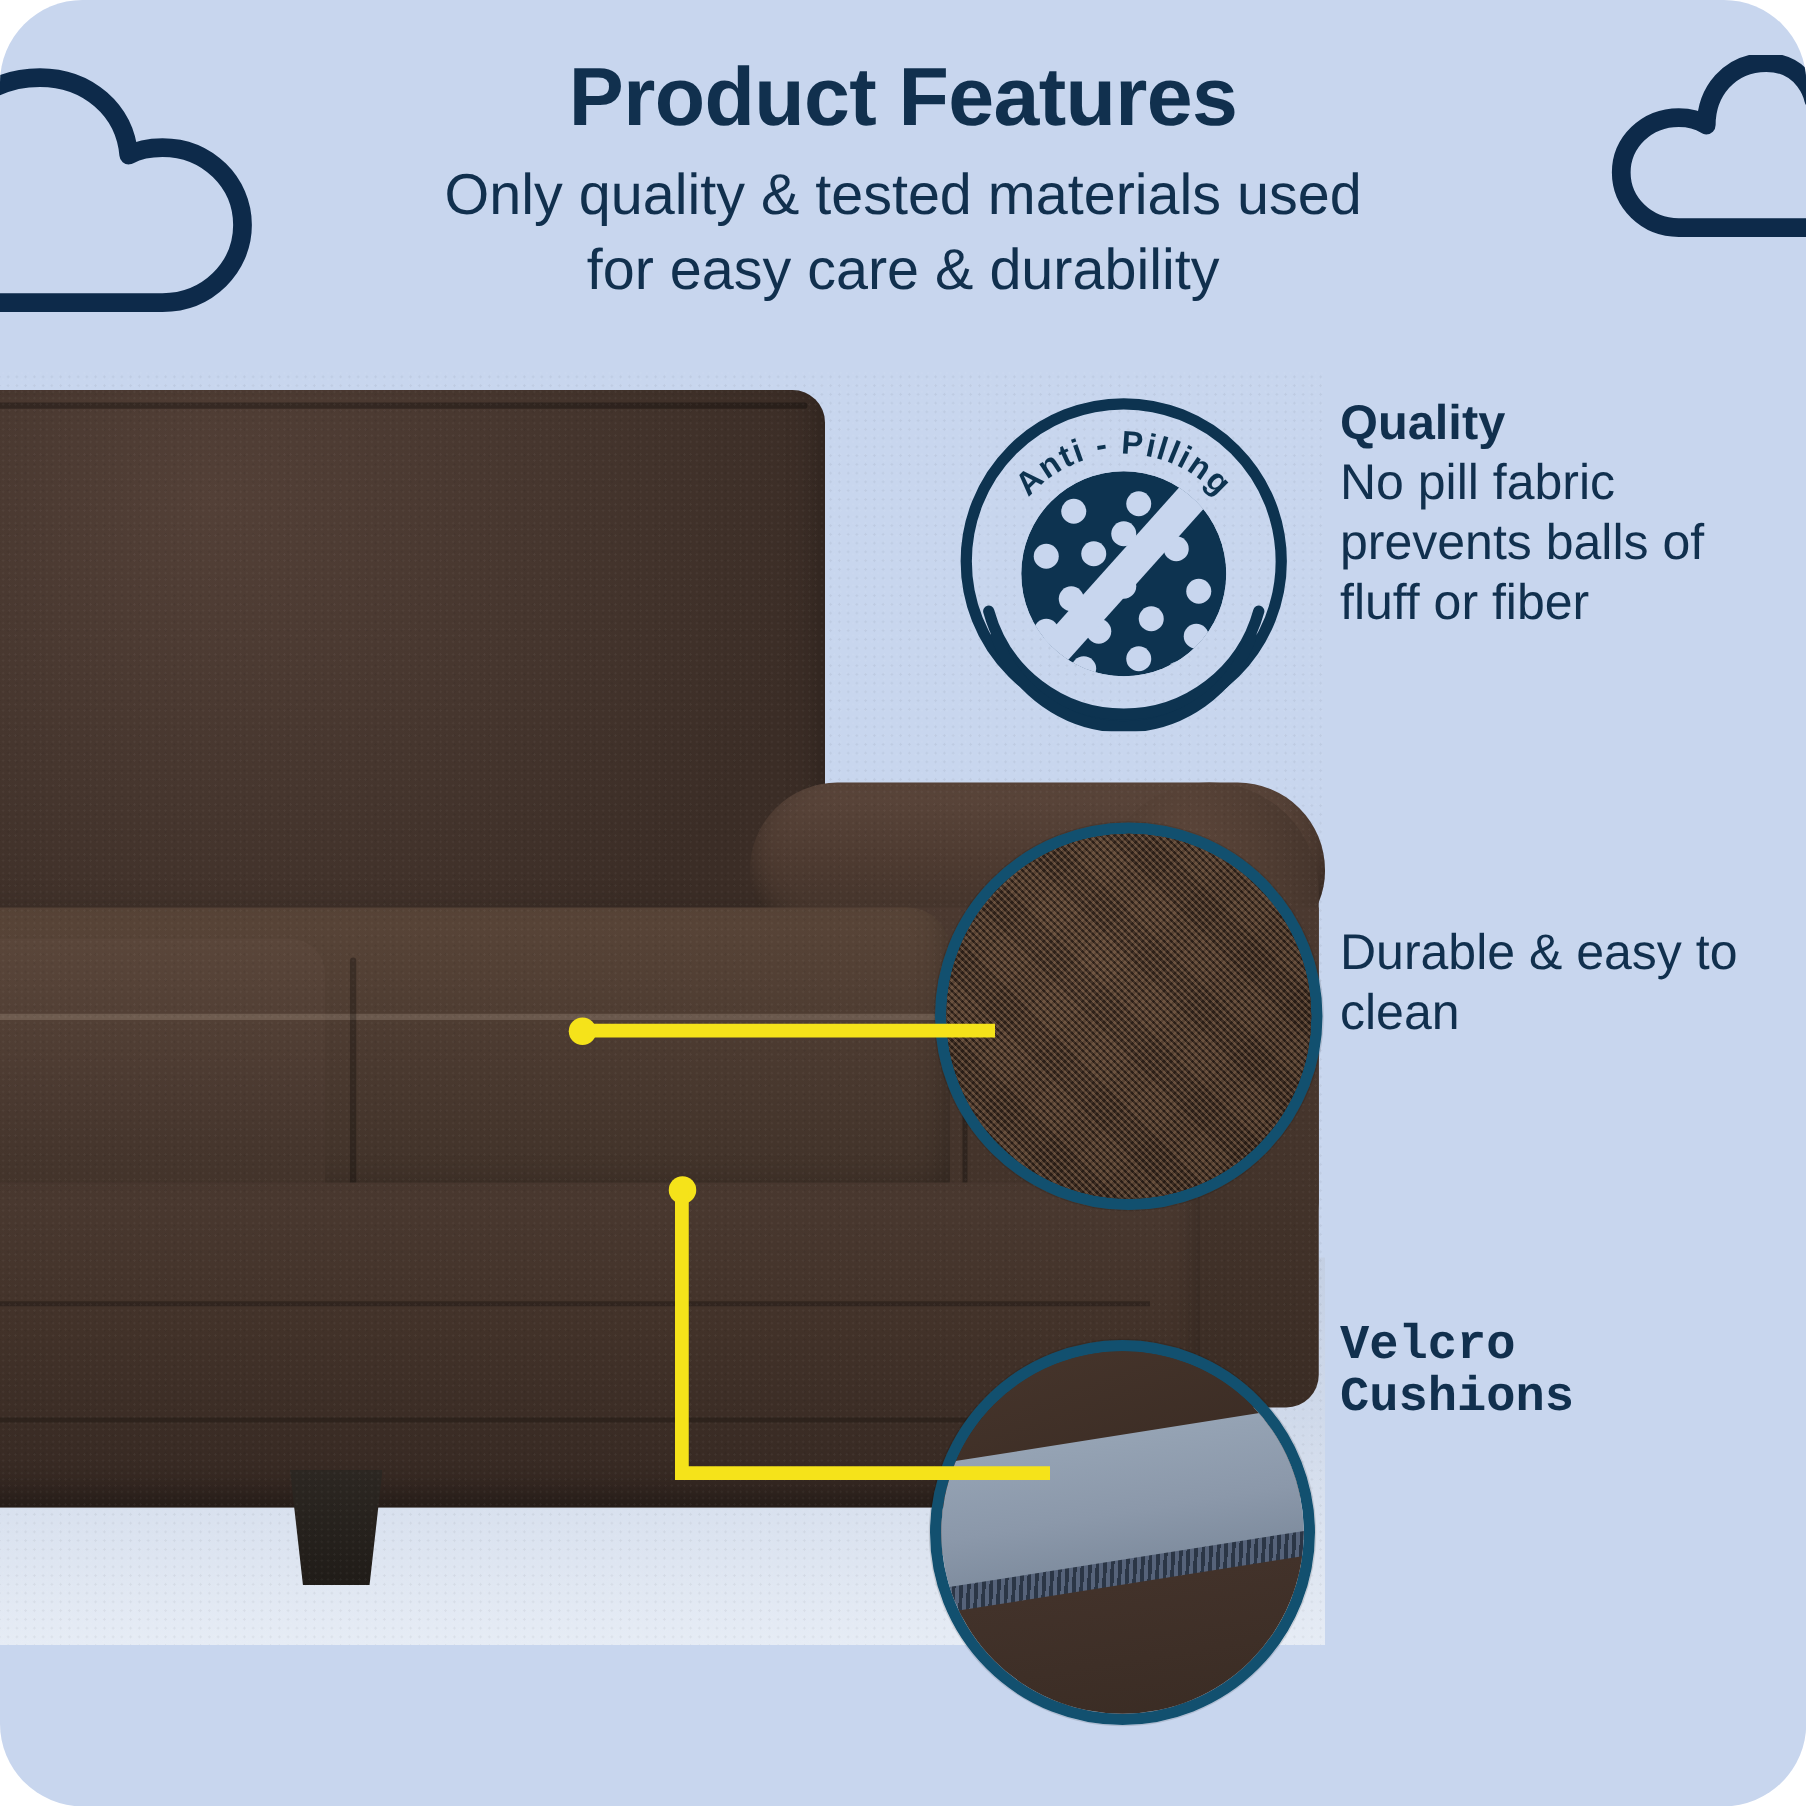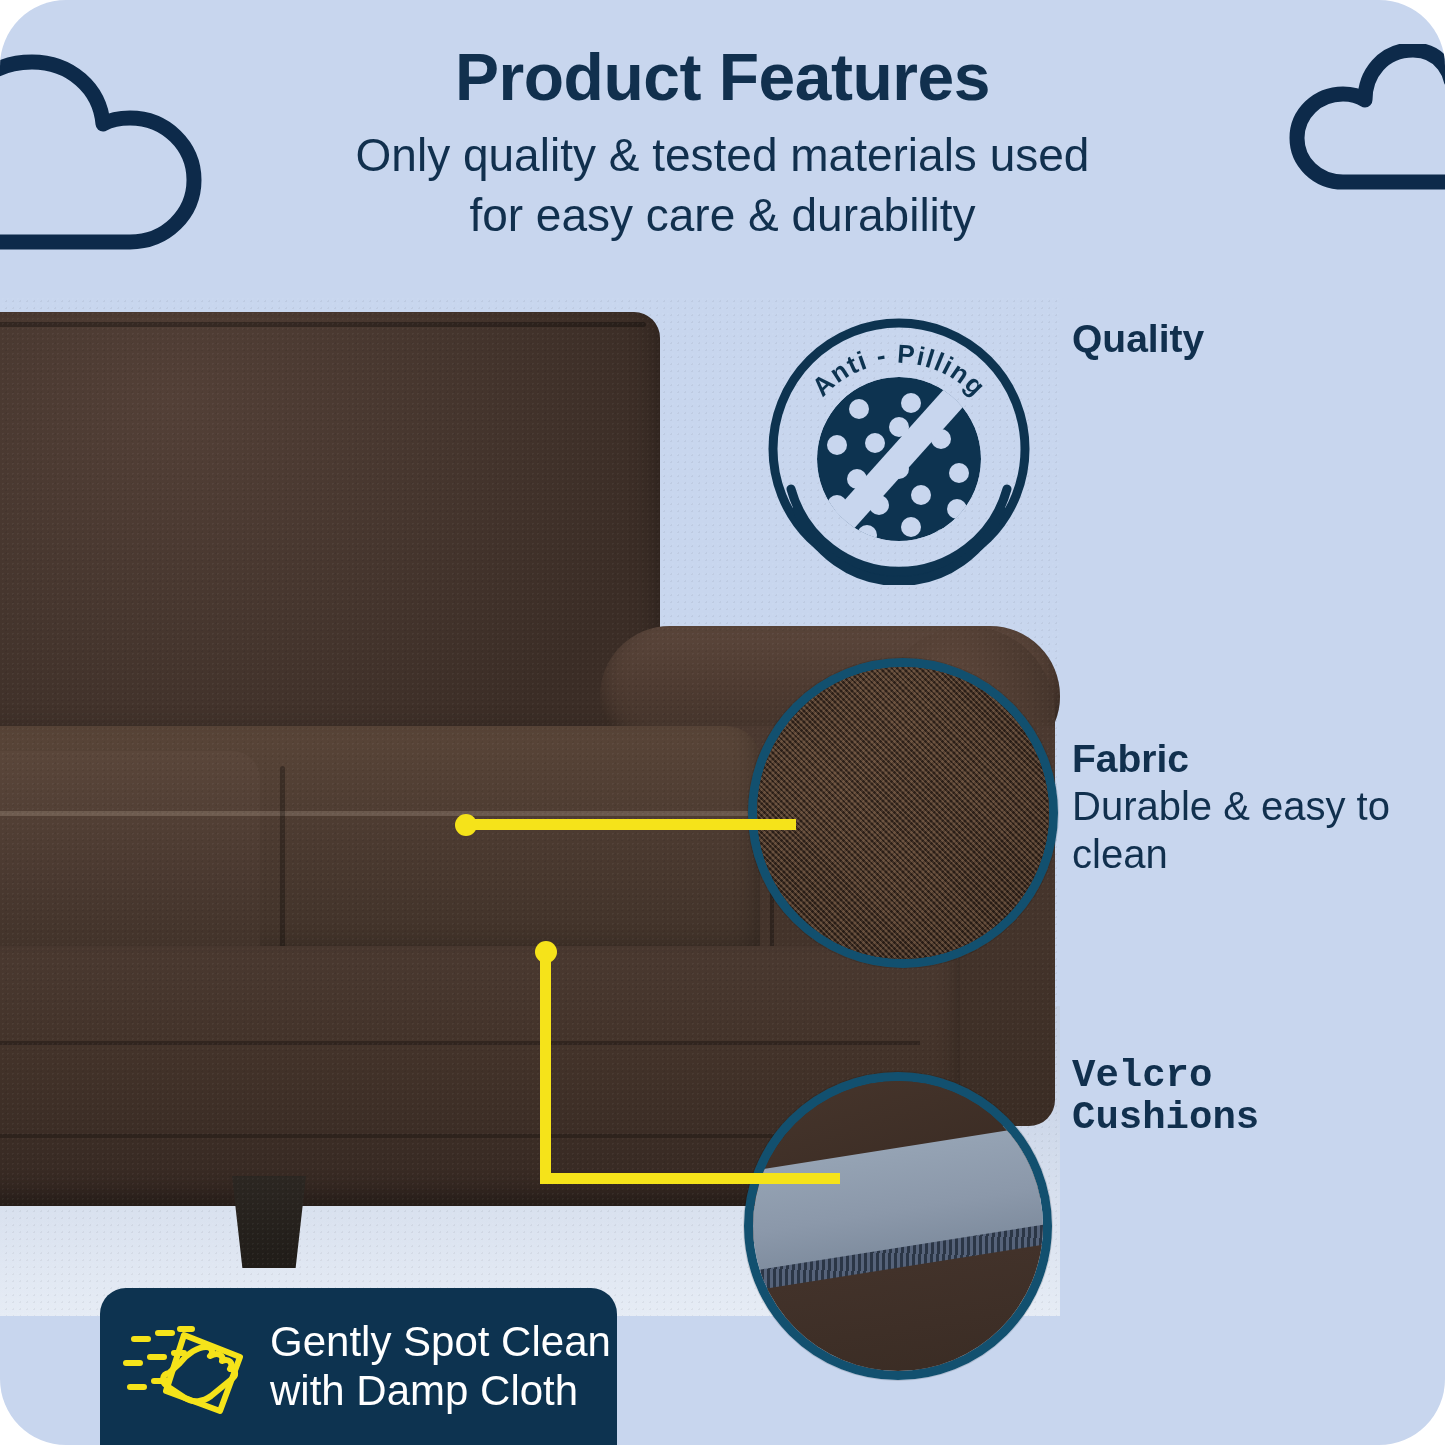--- a/index.html
+++ b/index.html
@@ -303,44 +303,25 @@
       </g>
       <line x1="204" y1="70" x2="66" y2="224" stroke="#c8d6ee" stroke-width="26"></line>
     </g>
     <text font-family="&quot;Liberation Sans&quot;, sans-serif" font-size="26" font-weight="bold" fill="#0d3350" letter-spacing="1.5">
       <textPath href="#arcpath" startOffset="50%" text-anchor="middle">Anti - Pilling</textPath>
     </text>
   </svg>
 
   <div id="feat-quality" class="feature">
     <h3>Quality</h3>
+    <p>No pill fabric prevents balls of fluff or fiber</p>
   </div>
 
   <div id="feat-fabric" class="feature">
-    <h3>Fabric</h3>
     <p>Durable &amp; easy to clean</p>
   </div>
 
   <div id="feat-velcro" class="feature">
     <h3>Velcro Cushions</h3>
   </div>
 
-  <div id="spot-badge">
-    <svg width="128" height="108" viewBox="0 0 128 108">
-      <g fill="none" stroke="#f5e31a" stroke-width="6" stroke-linecap="round" stroke-linejoin="round">
-        <path d="M12 26 h14 M36 20 h14 M58 16 h12"></path>
-        <path d="M4 50 h14 M28 44 h14 M52 40 h10"></path>
-        <path d="M8 74 h14 M32 68 h14"></path>
-        <path d="M62 22 L118 44 L98 98 L44 78 Z"></path>
-        <path d="M58 50 c8 -10 18 -16 26 -16 c6 0 8 5 4 9
-                 c8 -4 14 -1 12 5 c7 -3 12 2 8 8
-                 c5 0 7 5 3 9 l-22 18
-                 c-8 6 -18 7 -26 2 l-18 -12
-                 c-6 -4 -5 -12 2 -13 z"></path>
-      </g>
-    </svg>
-    <div id="spot-text">
-      <span>Gently Spot Clean</span>
-      <span>with Damp Cloth</span>
-    </div>
-  </div>
 
 </div>
 
 </body></html>

